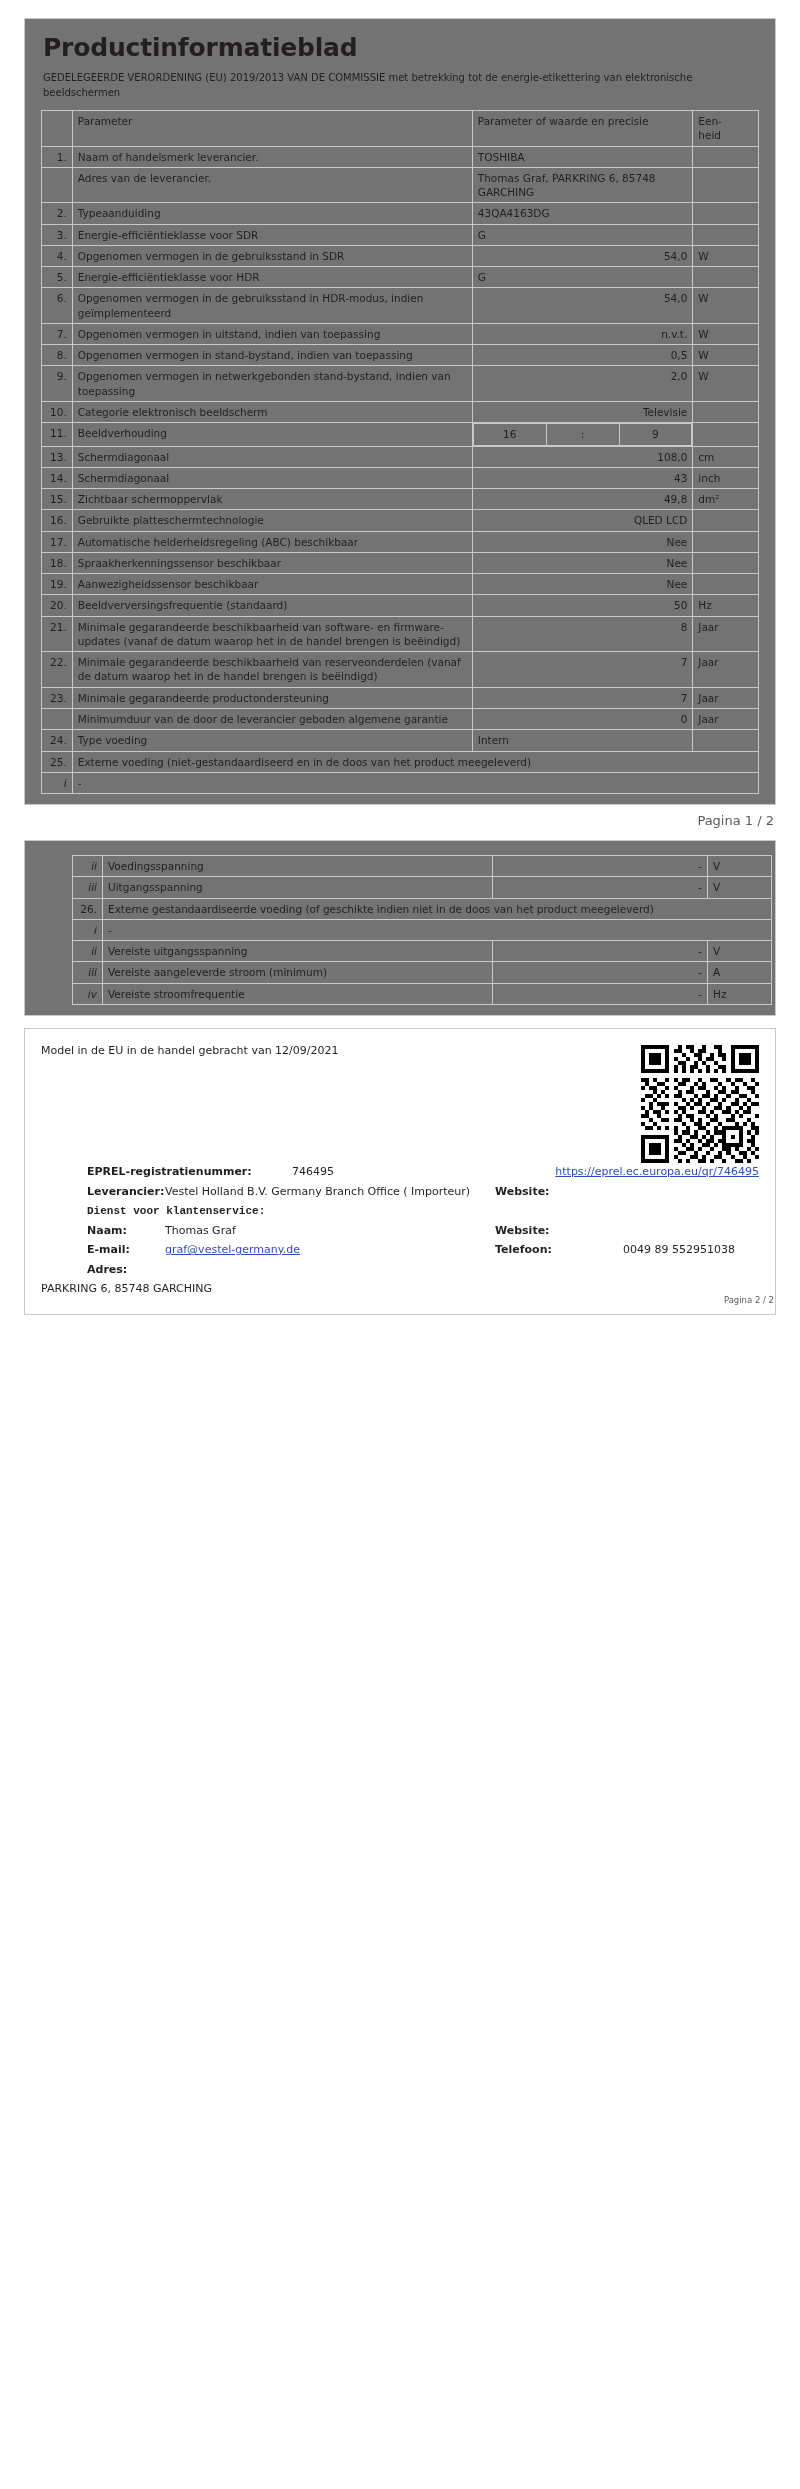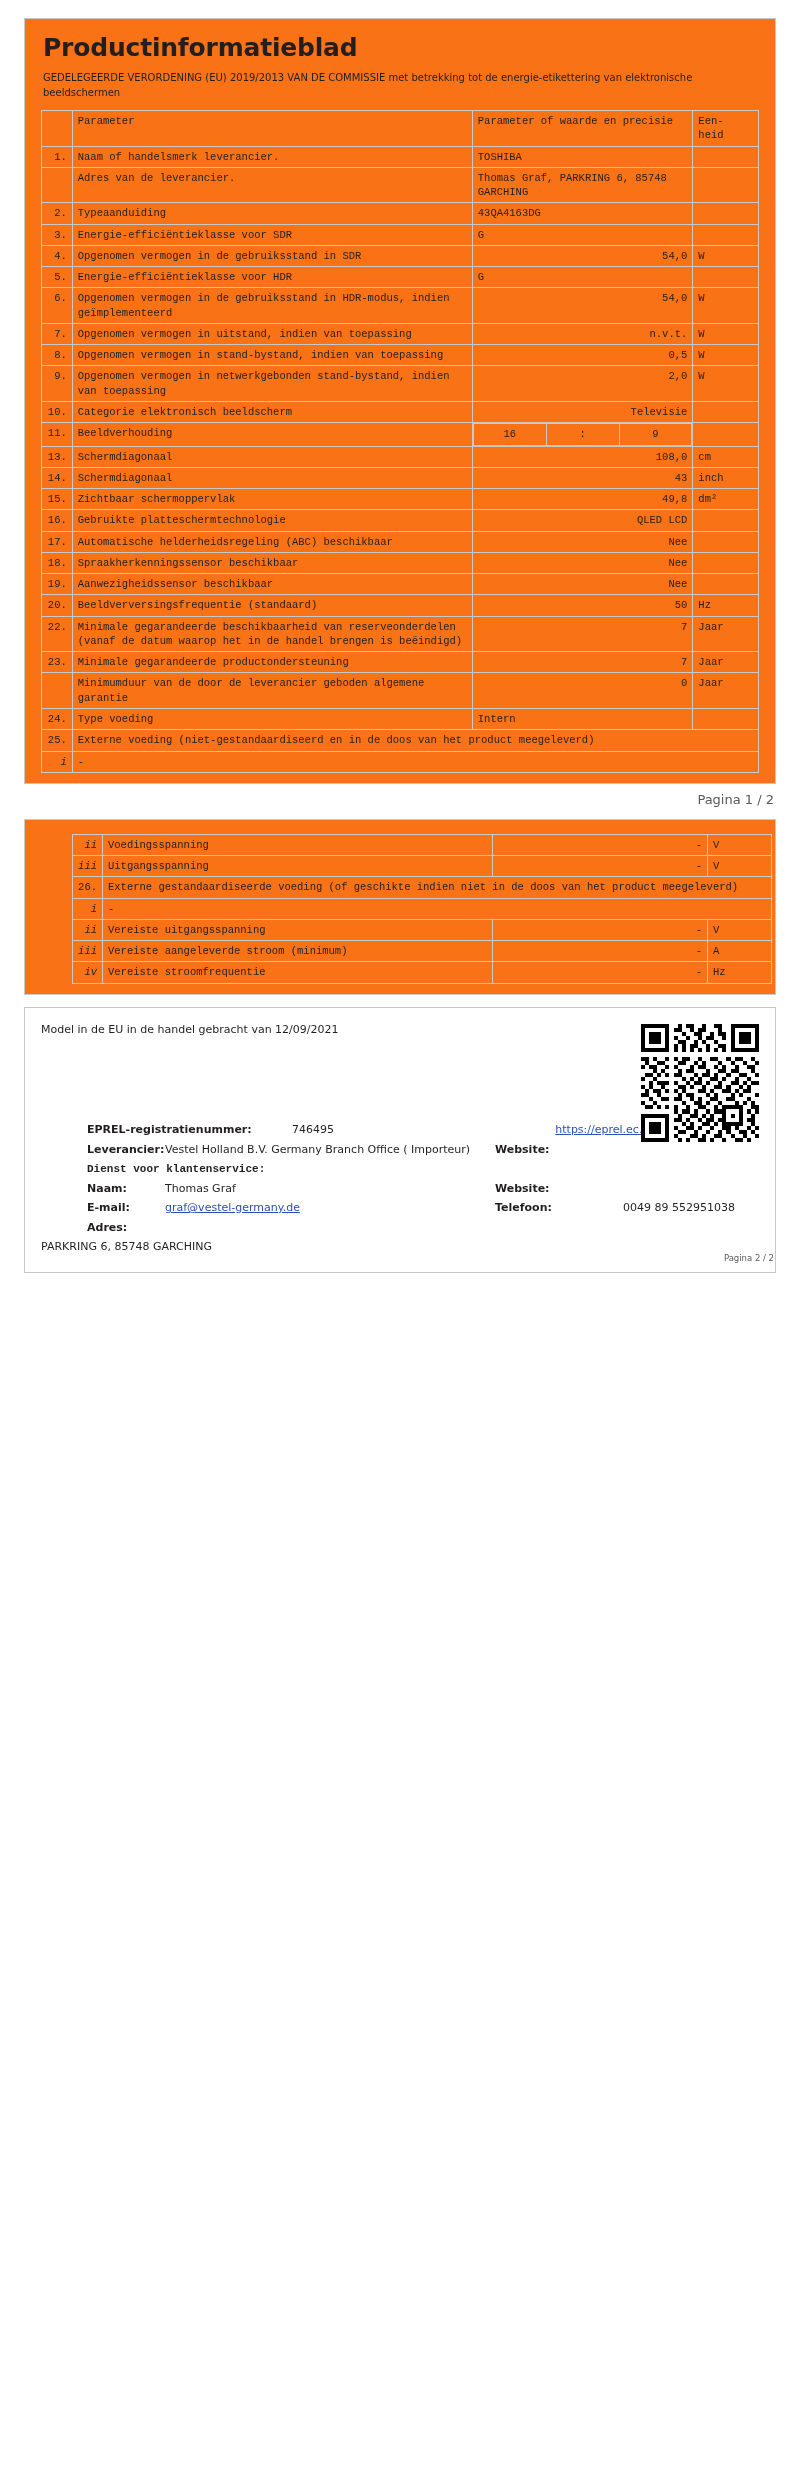--- a/index.html
+++ b/index.html
@@ -17,42 +17,41 @@
   .page {
     width: 800px;
     position: relative;
   }
   .sheet {
     margin: 18px 24px 8px 24px;
     border: 1px solid #c9c9c9;
     padding: 14px 16px 10px 16px;
     box-sizing: border-box;
     width: 752px;
-    background: #f97316;
+    background: #737373;
   }
   .doc-title {
     font-size: 25px;
     font-weight: bold;
     letter-spacing: -0.2px;
     margin: 0 0 9px 2px;
     color: #231f20;
   }
   .regulation {
     font-size: 10px;
     line-height: 1.45;
     margin: 0 0 10px 2px;
     color: #231f20;
     max-width: 700px;
   }
   table.main {
     border-collapse: collapse;
     width: 100%;
     font-size: 10.5px;
     table-layout: fixed;
-    font-family: Liberation Mono, monospace;
   }
   table.main td {
     border: 1px solid #c9c9c9;
     padding: 3px 5px;
     vertical-align: top;
     line-height: 1.36;
   }
   td.num {
     width: 30px;
     text-align: right;
@@ -154,21 +153,21 @@
     right: 16px;
     top: 16px;
   }
   .qr {
     width: 118px;
     height: 118px;
     image-rendering: pixelated;
   }
   .market-line {
     font-size: 11px;
-    margin-bottom: 84px;
+    margin-bottom: 105px;
   }
 </style>
 </head>
 <body>
 
 <div class="page">
 
   <div class="sheet">
     <div class="doc-title">Productinformatieblad</div>
     <div class="regulation">GEDELEGEERDE VERORDENING (EU) 2019/2013 VAN DE COMMISSIE met betrekking tot de energie-etikettering van elektronische beeldschermen</div>
@@ -313,20 +312,26 @@
           <td class="num">19.</td>
           <td class="param">Aanwezigheidssensor beschikbaar</td>
           <td class="val valright">Nee</td>
           <td class="unit"></td>
         </tr>
         <tr>
           <td class="num">20.</td>
           <td class="param">Beeldverversingsfrequentie (standaard)</td>
           <td class="val valright">50</td>
           <td class="unit">Hz</td>
+        </tr>
+        <tr>
+          <td class="num">21.</td>
+          <td class="param">Minimale gegarandeerde beschikbaarheid van software- en firmware-updates (vanaf de datum waarop het in de handel brengen is beëindigd)</td>
+          <td class="val valright">8</td>
+          <td class="unit">Jaar</td>
         </tr>
         <tr>
           <td class="num">22.</td>
           <td class="param">Minimale gegarandeerde beschikbaarheid van reserveonderdelen (vanaf de datum waarop het in de handel brengen is beëindigd)</td>
           <td class="val valright">7</td>
           <td class="unit">Jaar</td>
         </tr>
         <tr>
           <td class="num">23.</td>
           <td class="param">Minimale gegarandeerde productondersteuning</td>

